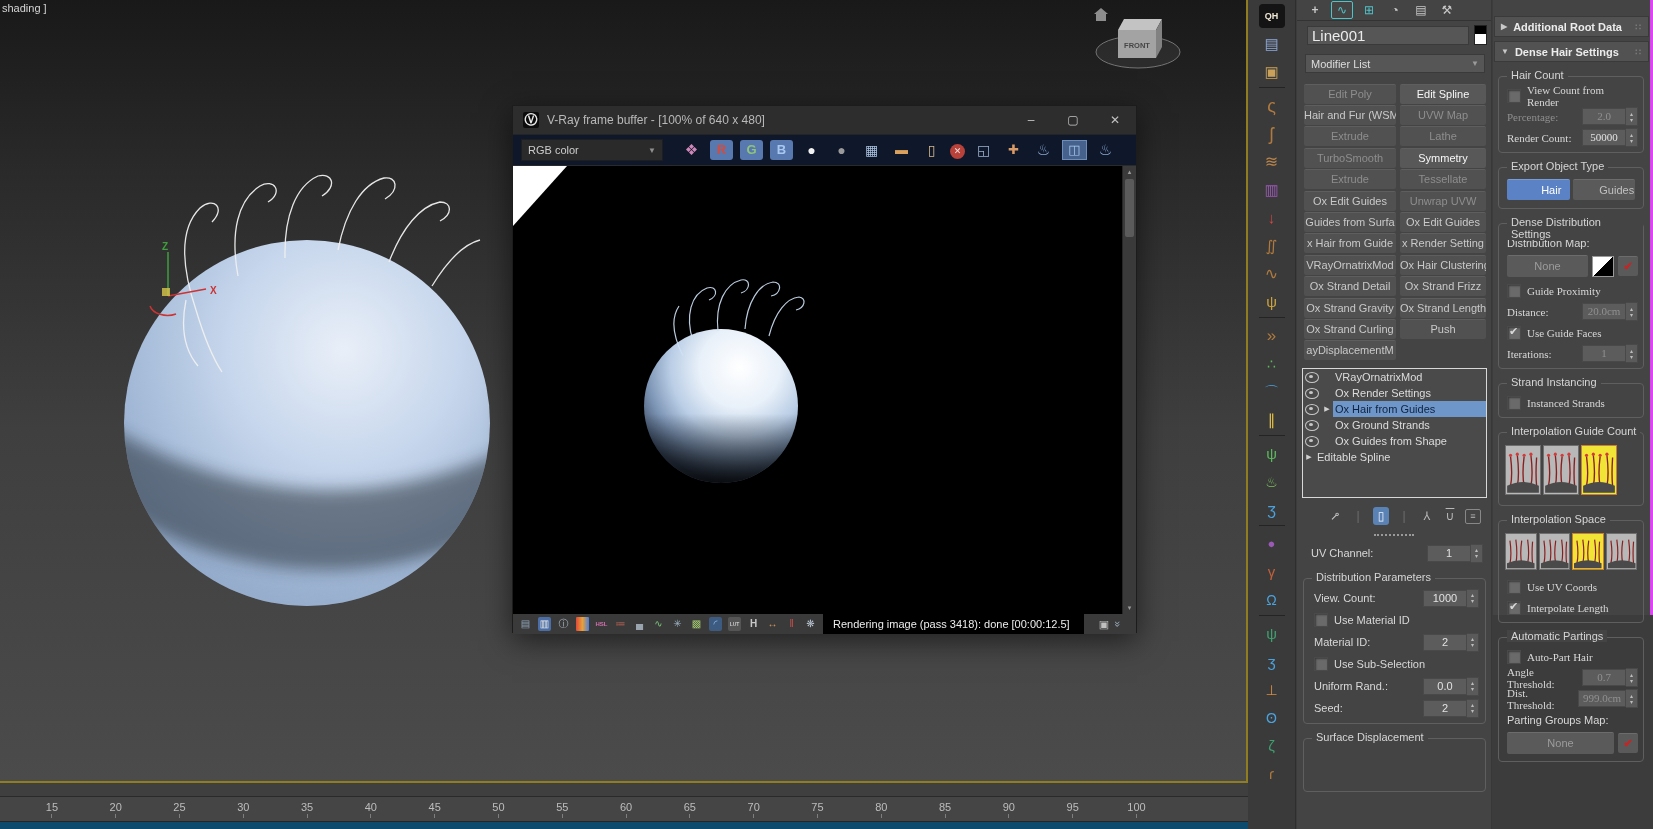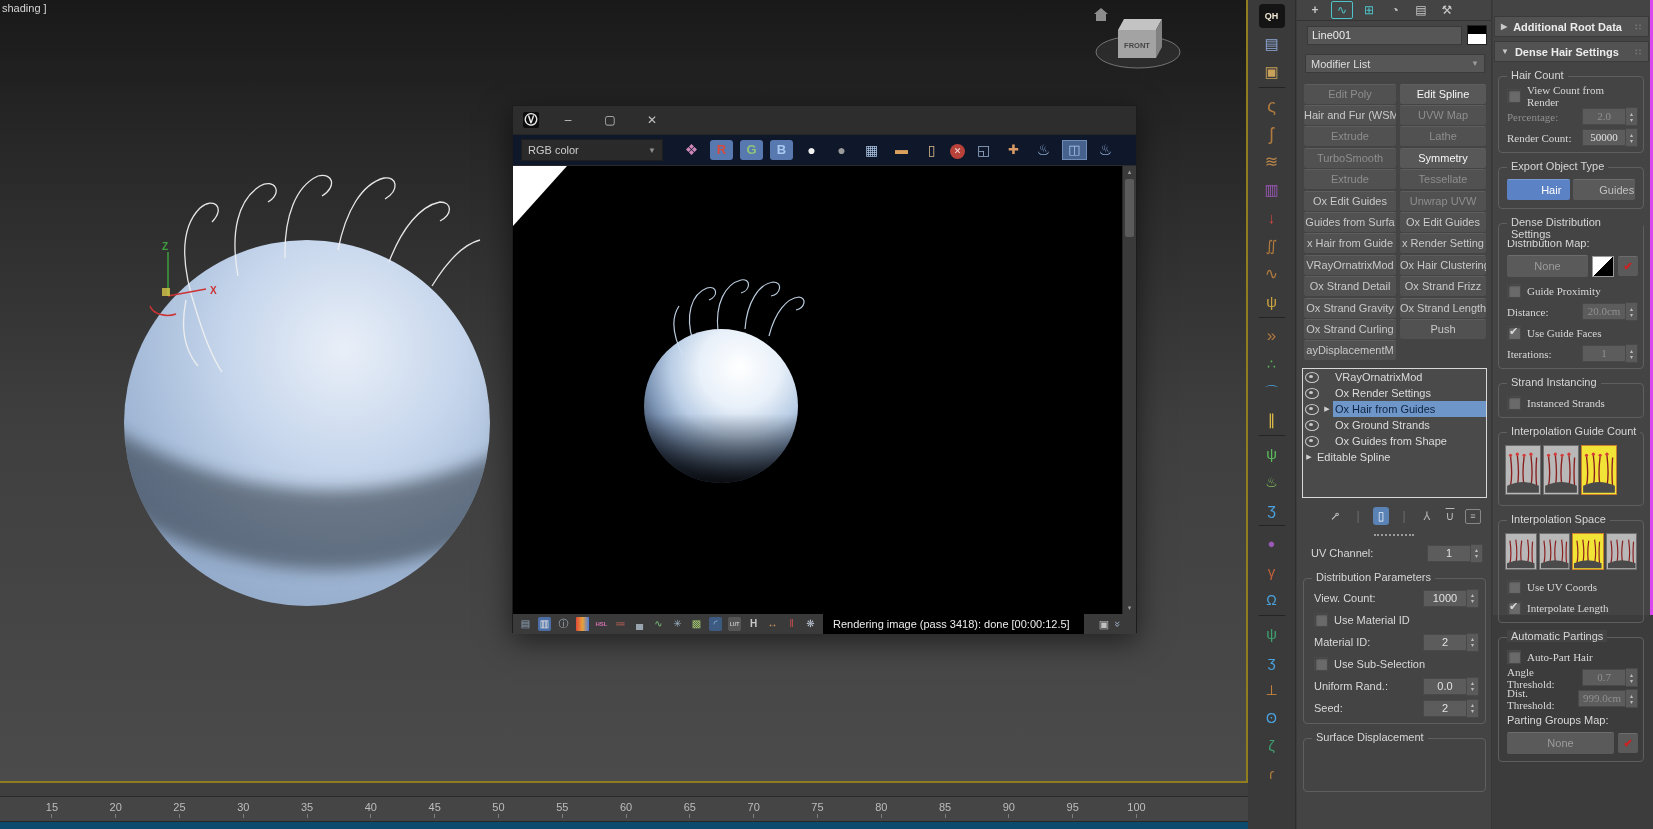--- a/index.html
+++ b/index.html
@@ -56,21 +56,21 @@
     display:flex;flex-direction:column;align-items:center;padding-top:4px;box-sizing:border-box;}
   .oxi{width:26px;height:24px;line-height:24px;text-align:center;font-size:15px;margin-bottom:4px;flex:none;}
   .oxi[data-sep="true"]{border-bottom:1px solid #242424;padding-bottom:3px;margin-bottom:6px;}
 
   
   #panel1{position:absolute;left:1297px;top:0;width:195px;height:829px;background:#444444;border-right:1px solid #383838;box-sizing:border-box;}
   .tabs{height:20px;display:flex;align-items:center;gap:6px;padding-left:8px;border-bottom:1px solid #333;}
   .ptab{width:20px;height:16px;line-height:16px;text-align:center;font-size:12px;}
   .ptab[data-sel="true"]{border:1px solid #4ec3c9;border-radius:2px;}
   .namerow{display:flex;align-items:center;margin:4px 4px 0 10px;gap:5px;}
-  .namefld{width:152px;height:17px;background:#565656;border:1px solid #3a3a3a;color:#ececec;font-size:11px;
+  .namefld{width:152px;height:17px;background:#565656;border:1px solid #3a3a3a;color:#ececec;font-size:15px;
     font-family:"Liberation Sans",sans-serif;padding:0 4px;}
   .swatch{width:19px;height:18px;background:linear-gradient(180deg,#000 45%,#ffffff 45%);border:1px solid #222;}
   .modlist{height:17px;margin:9px 6px 0 8px;background:#565656;border:1px solid #3a3a3a;color:#dddddd;
     display:flex;align-items:center;justify-content:space-between;padding:0 5px;}
   .caret2{color:#9a9a9a;font-size:8px;}
   .caret2::before{content:"▼";}
   .btngrid{margin:10px 0 0 7px;display:grid;grid-template-columns:92px 86px;grid-auto-rows:21.4px;column-gap:4px;align-items:center;}
   .pbtn{height:19px;line-height:19px;background:#515151;border-radius:2px;border-top:1px solid #5e5e5e;
     text-align:center;overflow:hidden;white-space:nowrap;font-size:11px;}
   .pbtn[data-state="dim"]{color:#8e8e8e;}
@@ -238,20 +238,21 @@
         <span class="tick">95</span>
 
         <span class="tick">100</span>
 
     </div>
   </div>
 
   <div id="vfb">
     <div class="vfb-title">
       <span class="vfb-logo"></span>
+      <span class="vfb-title-text">V-Ray frame buffer - [100% of 640 x 480]</span>
       <span class="wbtn">–</span>
       <span class="wbtn">▢</span>
       <span class="wbtn">✕</span>
     </div>
     <div class="vfb-toolbar">
       <div class="vfb-combo">
         <span>RGB color</span>
         <span class="caret"></span>
       </div>
 

